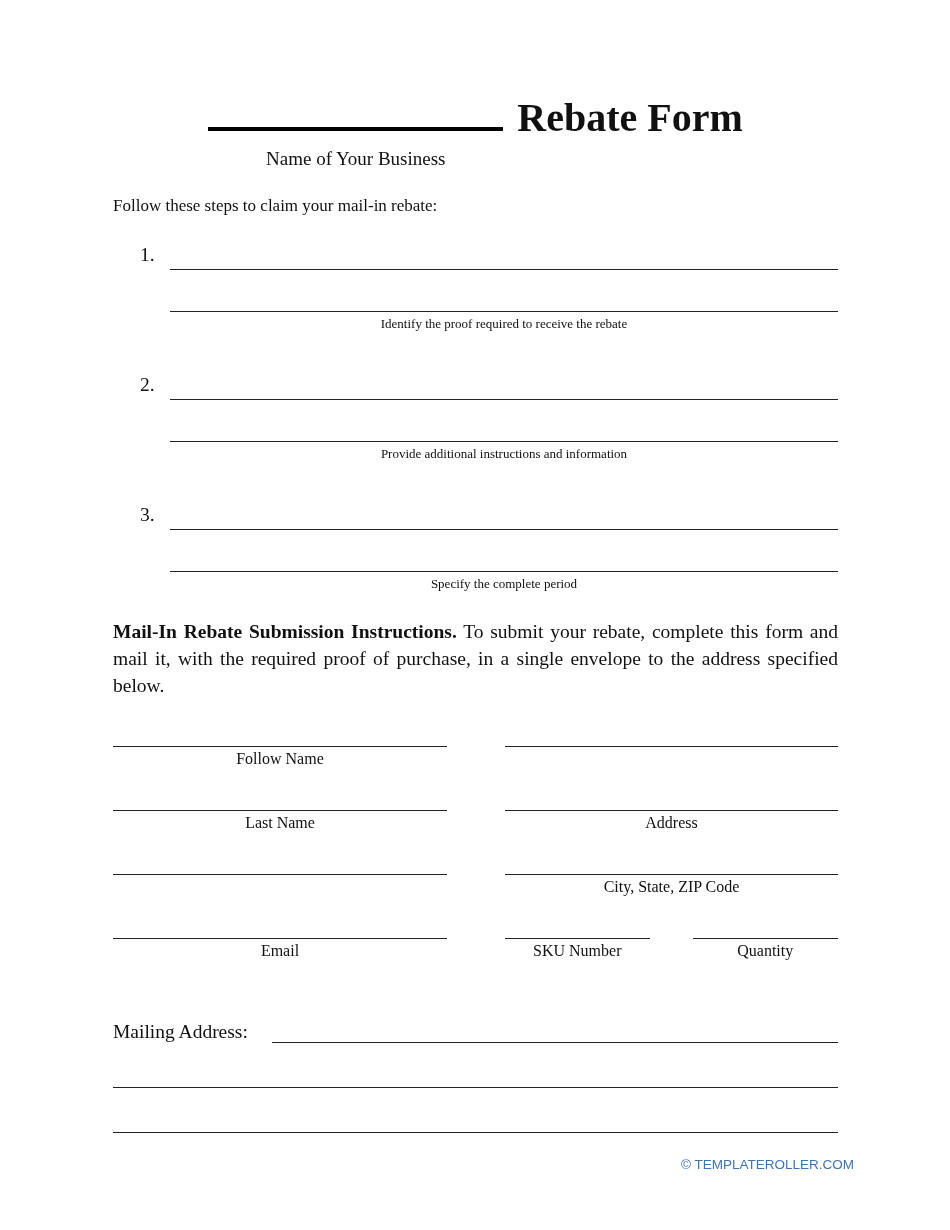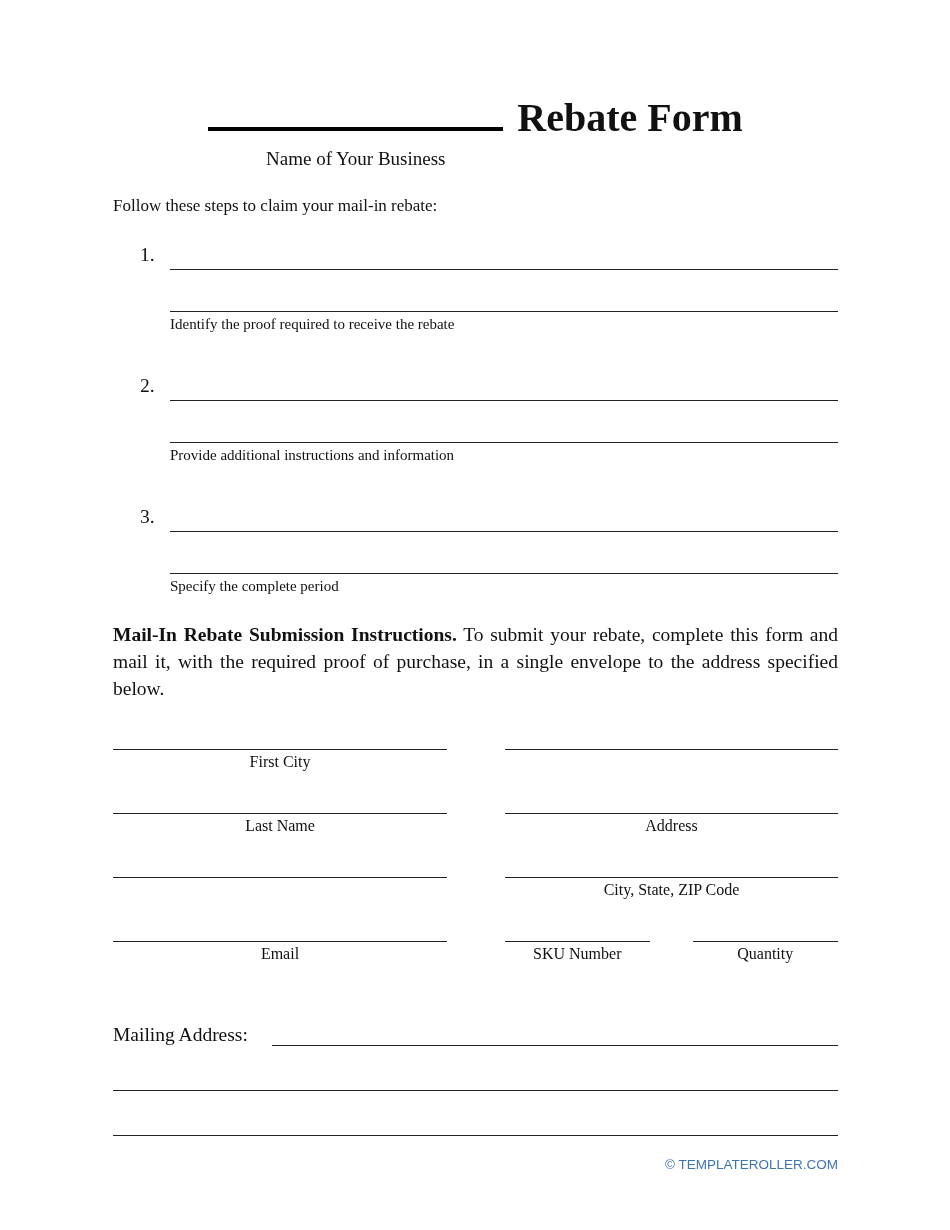--- a/index.html
+++ b/index.html
@@ -55,21 +55,22 @@
     flex: 0 0 30px;
     font-size: 19.5px;
     padding-top: 16px;
   }
   .step-lines { flex: 1; }
   .blank-line {
     height: 42px;
     border-bottom: 1px solid #222;
   }
   .step-caption {
-    font-size: 15px;
+    text-align: center;
+    font-size: 13px;
     padding-top: 4px;
   }
 
   
   .instructions {
     margin-top: 22px;
     font-size: 19.5px;
     line-height: 27px;
     text-align: justify;
   }
@@ -116,21 +117,21 @@
     height: 22px;
   }
   .full-line {
     height: 45px;
     border-bottom: 1px solid #222;
   }
 
   
   .footer {
     position: absolute;
-    right: 112px;
+    right: 96px;
     bottom: 58px;
     font-size: 13.5px;
     font-family: "Liberation Sans", sans-serif;
   }
   .footer .copy { color: #3f74b3; }
   .footer a {
     color: #3f74b3;
     text-decoration: none;
     cursor: pointer;
   }
@@ -182,21 +183,21 @@
 
   <div class="instructions">
     <b>Mail-In Rebate Submission Instructions.</b><span> To submit your rebate, complete this form and mail it, with the required proof of purchase, in a single envelope to the address specified below.</span>
   </div>
 
   <div class="fields">
 
     <div class="fcol-left">
       <div class="fgroup">
         <div class="fline"></div>
-        <div class="flabel">First City</div>
+        <div class="flabel">Follow Name</div>
       </div>
       <div class="fgroup">
         <div class="fline"></div>
         <div class="flabel">Last Name</div>
       </div>
       <div class="fgroup">
         <div class="fline"></div>
       </div>
       <div class="fgroup">
         <div class="fline"></div>

